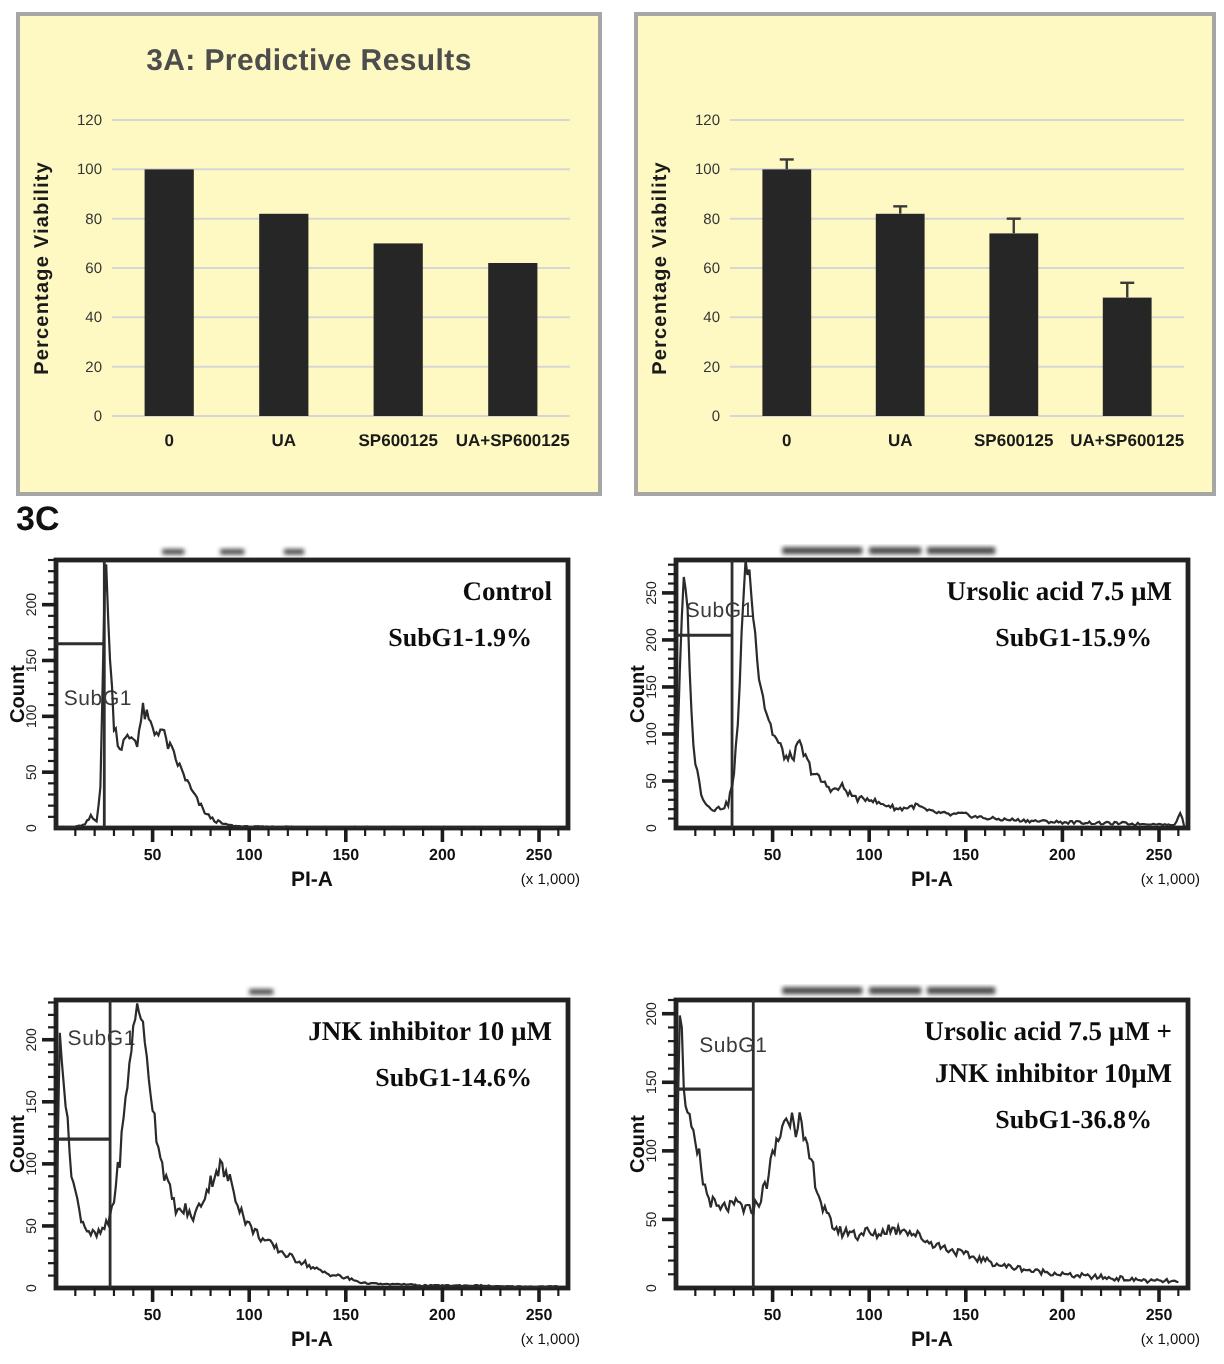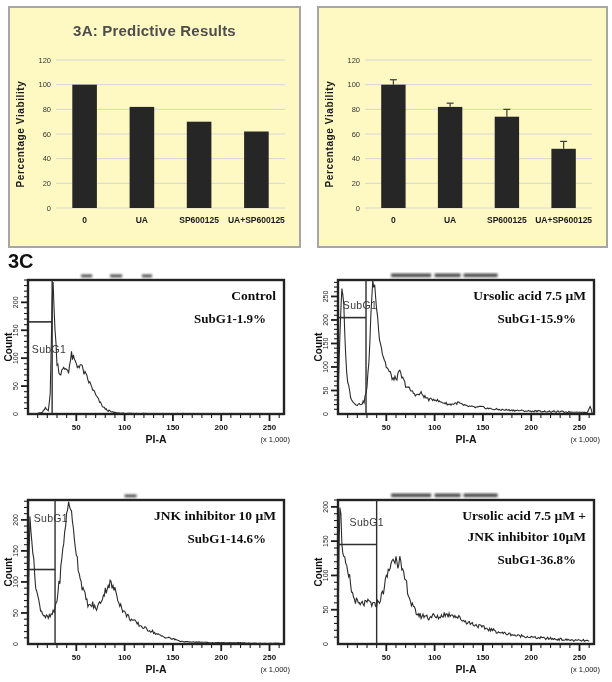--- a/index.html
+++ b/index.html
@@ -4,21 +4,21 @@
 <style>
   html,body{margin:0;padding:0;background:#ffffff;}
   .page{position:relative;width:612px;height:682px;background:#ffffff;overflow:hidden;
         font-family:"Liberation Sans",sans-serif;}
   .panel{position:absolute;background:#fef9c3;border:2px solid #a6a6a6;}
   .panel-a{left:8px;top:6px;width:289px;height:238px;}
   .panel-b{left:317px;top:6px;width:287px;height:238px;}
   .panel-title{text-align:center;margin-top:14px;font-size:15px;font-weight:600;color:#4d4d4d;
                letter-spacing:.2px;}
   .barchart{position:absolute;left:2px;top:44px;}
-  .section-label{position:absolute;left:8px;top:250px;font-size:20px;font-weight:bold;color:#111;text-align:center;}
+  .section-label{position:absolute;left:8px;top:250px;font-size:17px;font-weight:bold;color:#111;text-align:center;}
   .flow{position:absolute;}
   #flow0{left:4px;top:272px;}
   #flow1{left:314px;top:272px;}
   #flow2{left:4px;top:492px;}
   #flow3{left:314px;top:492px;}
   
   .bt{font:7.5px "Liberation Sans",sans-serif;fill:#333;}
   .bc{font:bold 8.5px "Liberation Sans",sans-serif;fill:#1a1a1a;}
   .byl{font:bold 10px "Liberation Sans",sans-serif;fill:#1a1a1a;letter-spacing:.6px;}
   .ft{font:7px "Liberation Sans",sans-serif;fill:#222;}

